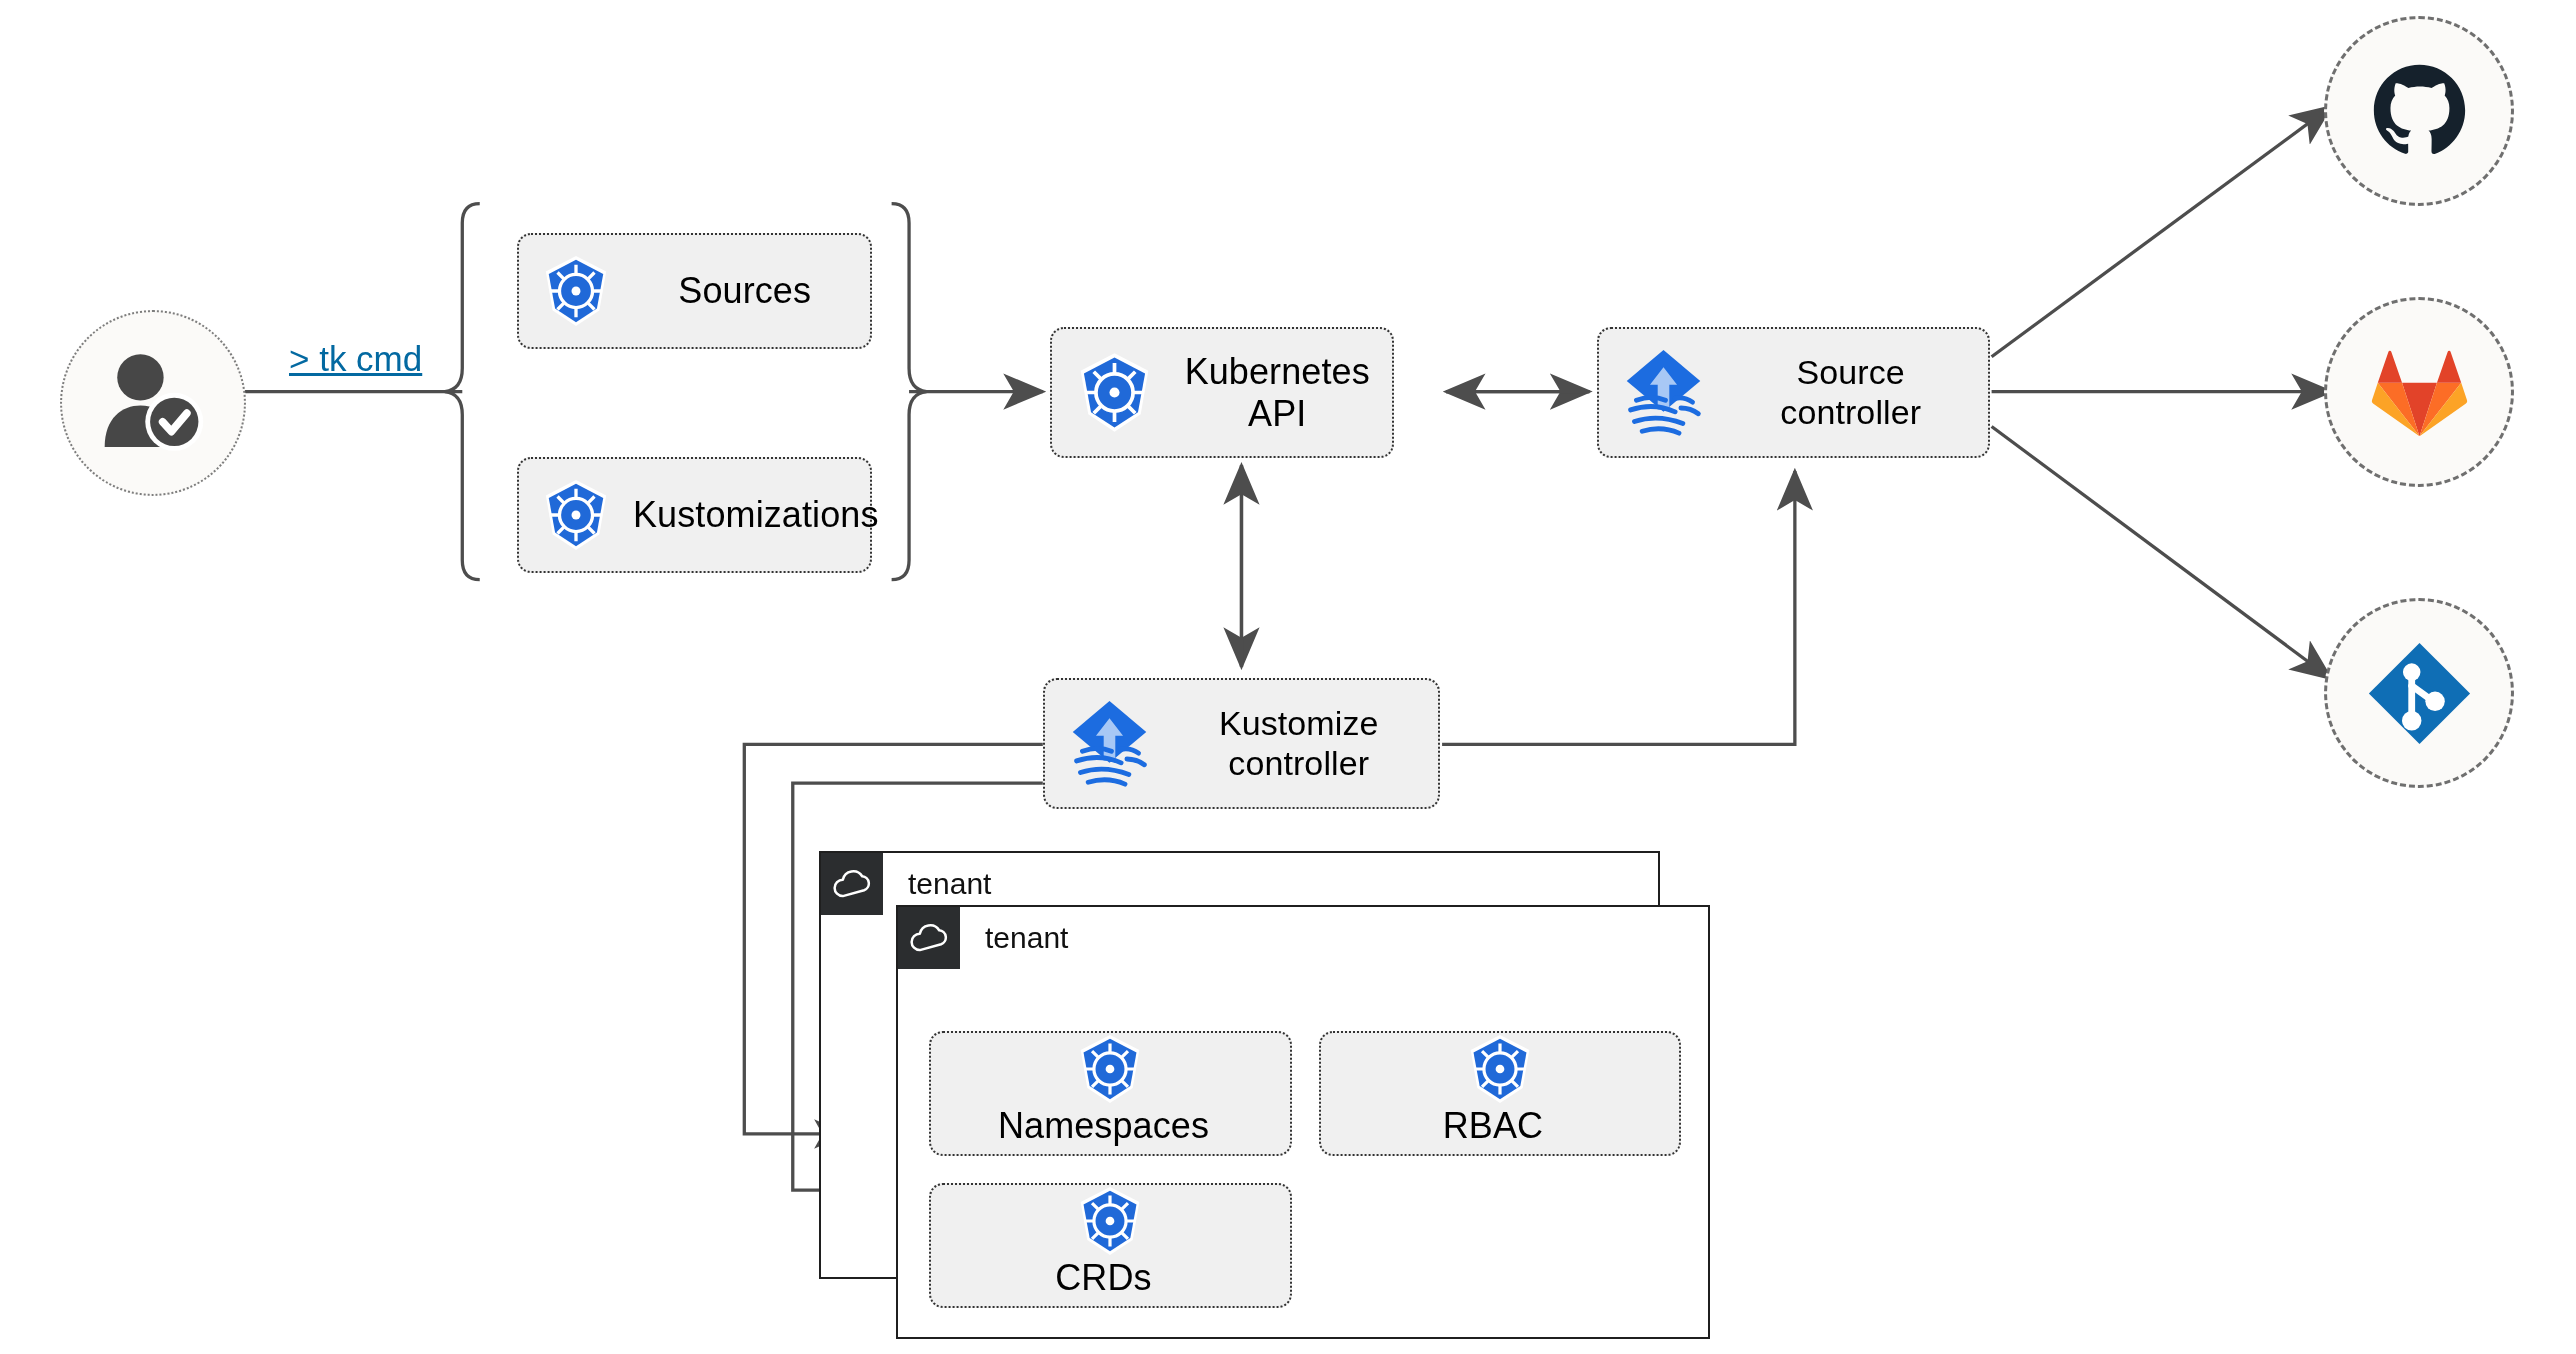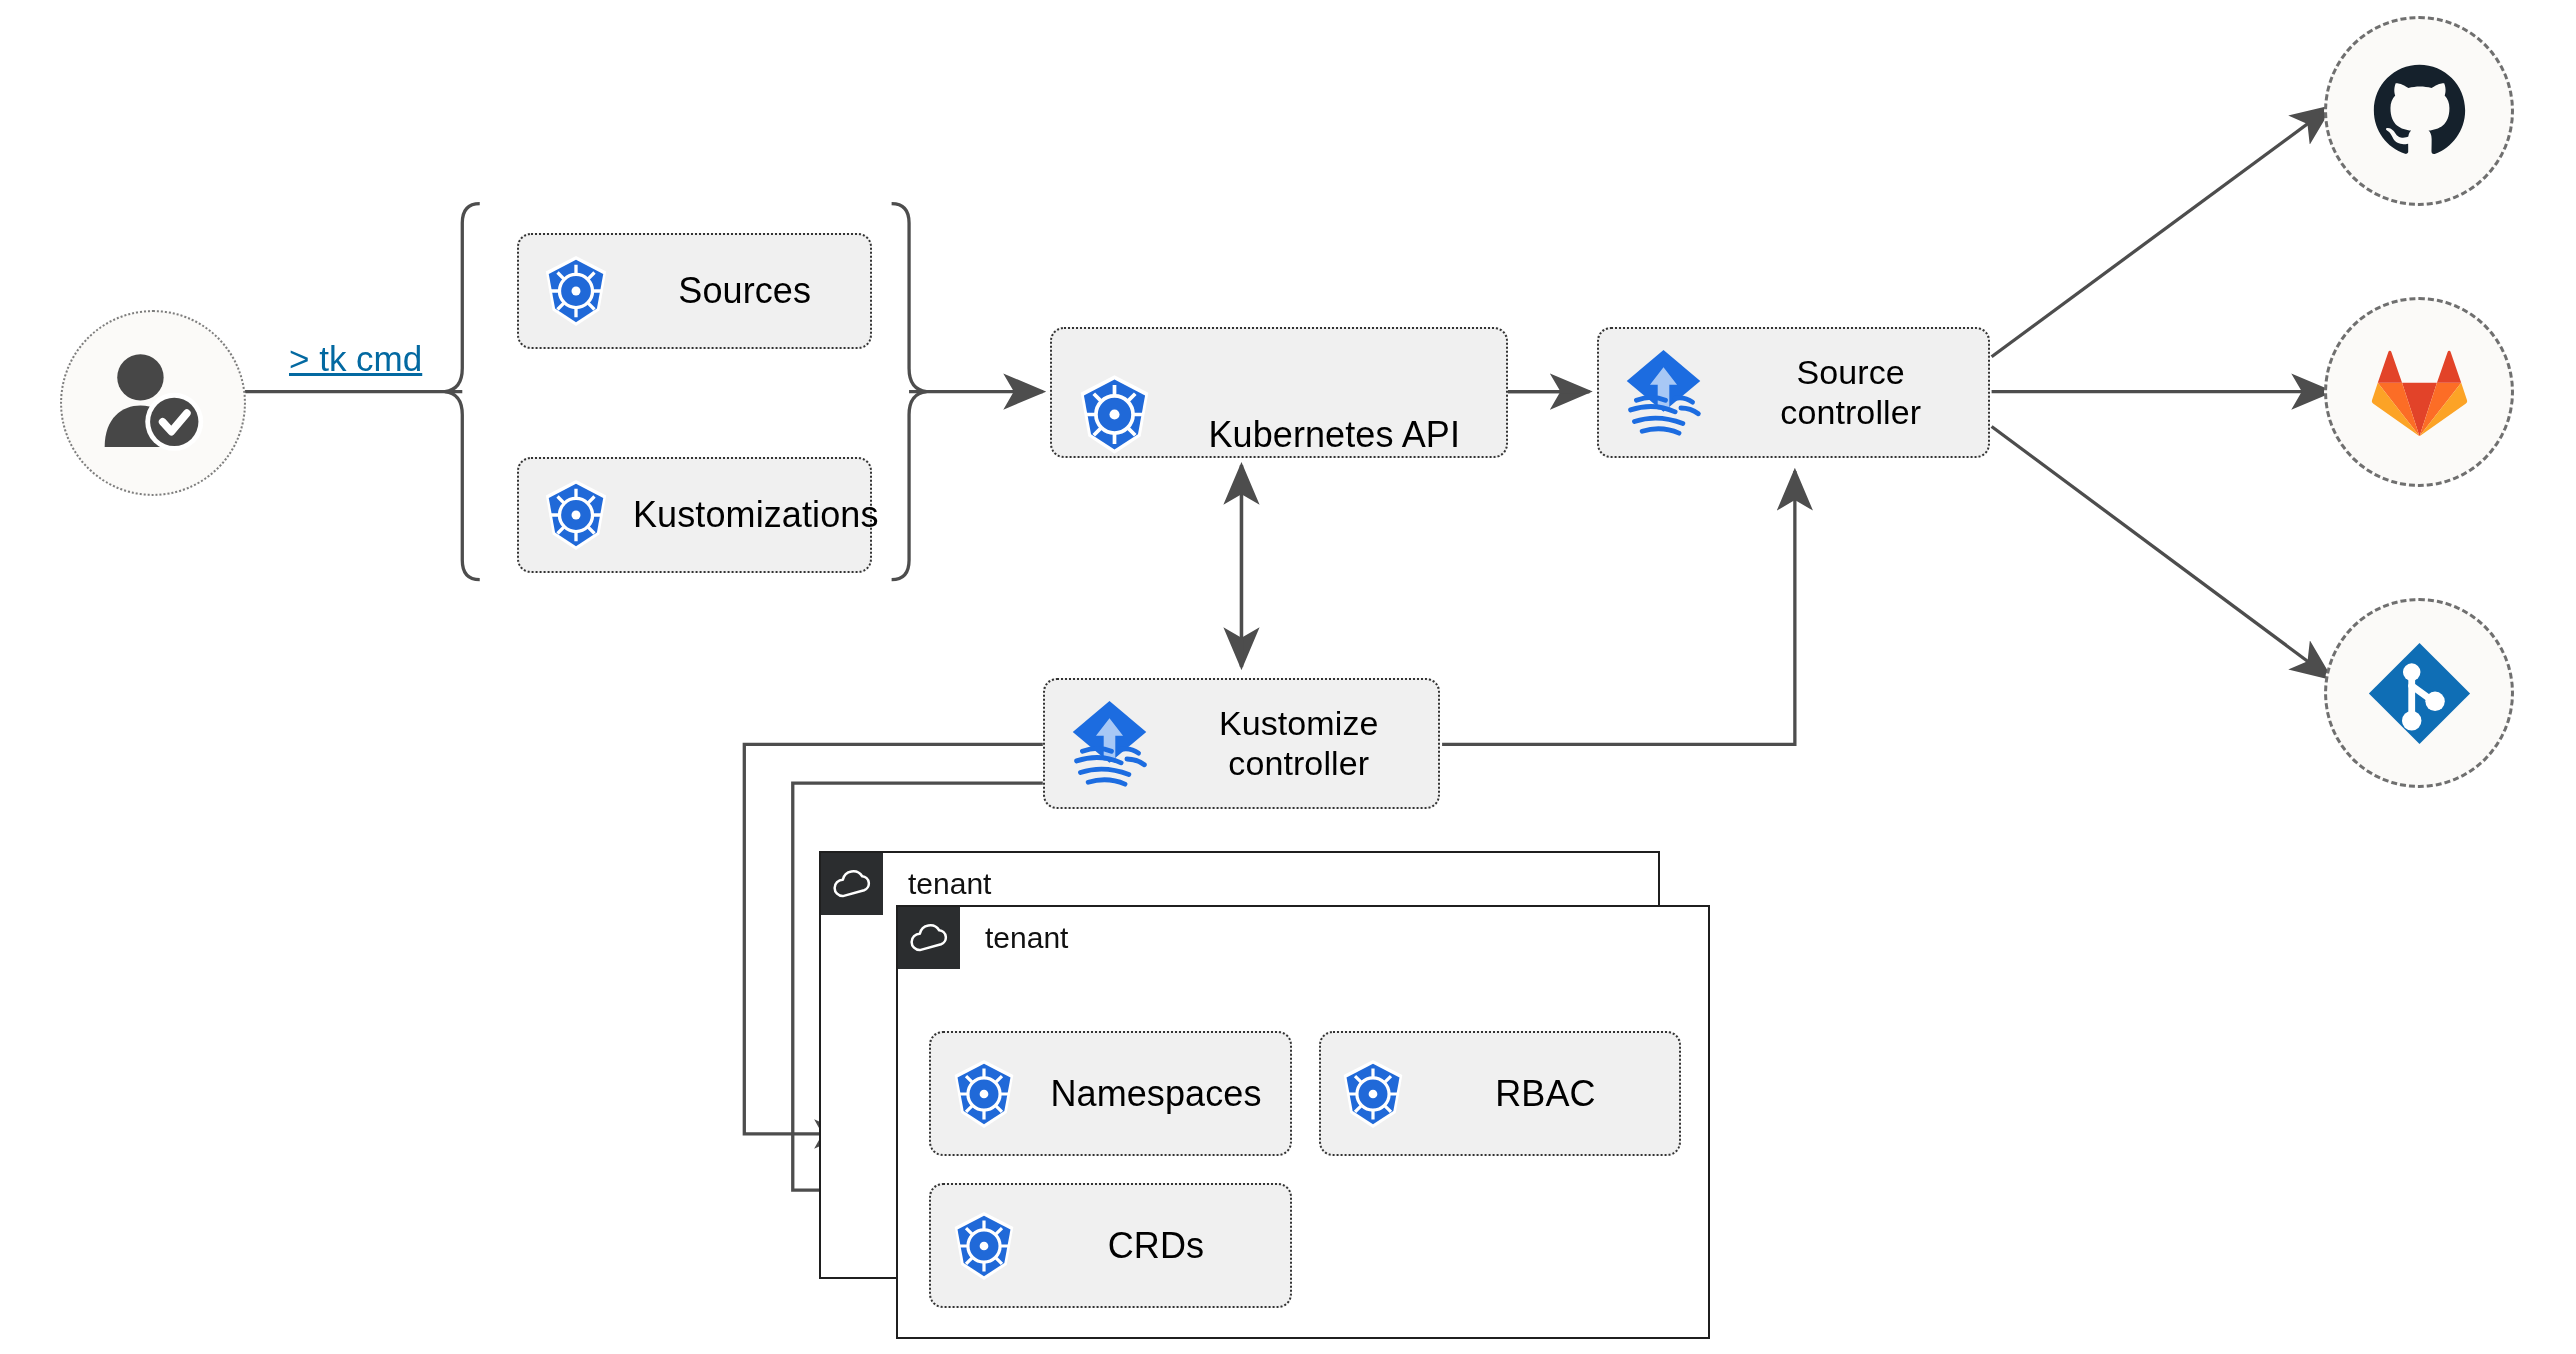--- a/index.html
+++ b/index.html
@@ -49,21 +49,21 @@
   }
   .tenant .tname{
     color:#111;font-size:30px;line-height:62px;
     padding-left:25px;white-space:nowrap;
   }
   .tenant .grid{
     position:absolute;display:grid;
     grid-template-columns:1fr 1fr;grid-template-rows:1fr 1fr;
     gap:27px 27px;
   }
-  .tenant .dbox{position:relative;left:auto;top:auto;width:auto;height:auto;}
+  .tenant .dbox{position:relative;left:auto;top:auto;width:auto;height:auto;flex-direction:column;}
 
   
   .cmdlabel{
     position:absolute;color:#0369a1;font-size:35px;white-space:nowrap;z-index:6;text-decoration:underline;
   }
 </style>
 </head>
 <body>
 
 <div id="stage">
@@ -143,21 +143,21 @@
           <circle cx="37" cy="38" r="17"></circle>
           <path d="M37,21 L37,11 M37,55 L37,65 M20,38 L10,38 M54,38 L64,38
                    M25,26 L18,19 M49,50 L56,57 M49,26 L56,19 M25,50 L18,57"></path>
         </g>
         <circle cx="37" cy="38" r="4.6" fill="#ffffff"></circle>
       </svg>
     </span>
     <span class="lbl">Kustomizations</span>
   </div>
 
-  <div class="dbox" style="left:1050px;top:327px;width:458px;height:131px;align-items:flex-end;">
+  <div class="dbox" style="left:1050px;top:327px;width:344px;height:131px;">
     <span class="ico" style="width:124px;">
       <svg width="81" height="83" viewBox="0 0 74 76">
         <path d="M37,2 L68,18 L61,58 L37,74 L13,58 L6,18 z" fill="#ffffff"></path>
         <path d="M37,6 L65,20.5 L58.5,56 L37,70 L15.5,56 L9,20.5 z" fill="#2069d8"></path>
         <g stroke="#ffffff" stroke-width="3.4" fill="none">
           <circle cx="37" cy="38" r="17"></circle>
           <path d="M37,21 L37,11 M37,55 L37,65 M20,38 L10,38 M54,38 L64,38
                    M25,26 L18,19 M49,50 L56,57 M49,26 L56,19 M25,50 L18,57"></path>
         </g>
         <circle cx="37" cy="38" r="4.6" fill="#ffffff"></circle>

